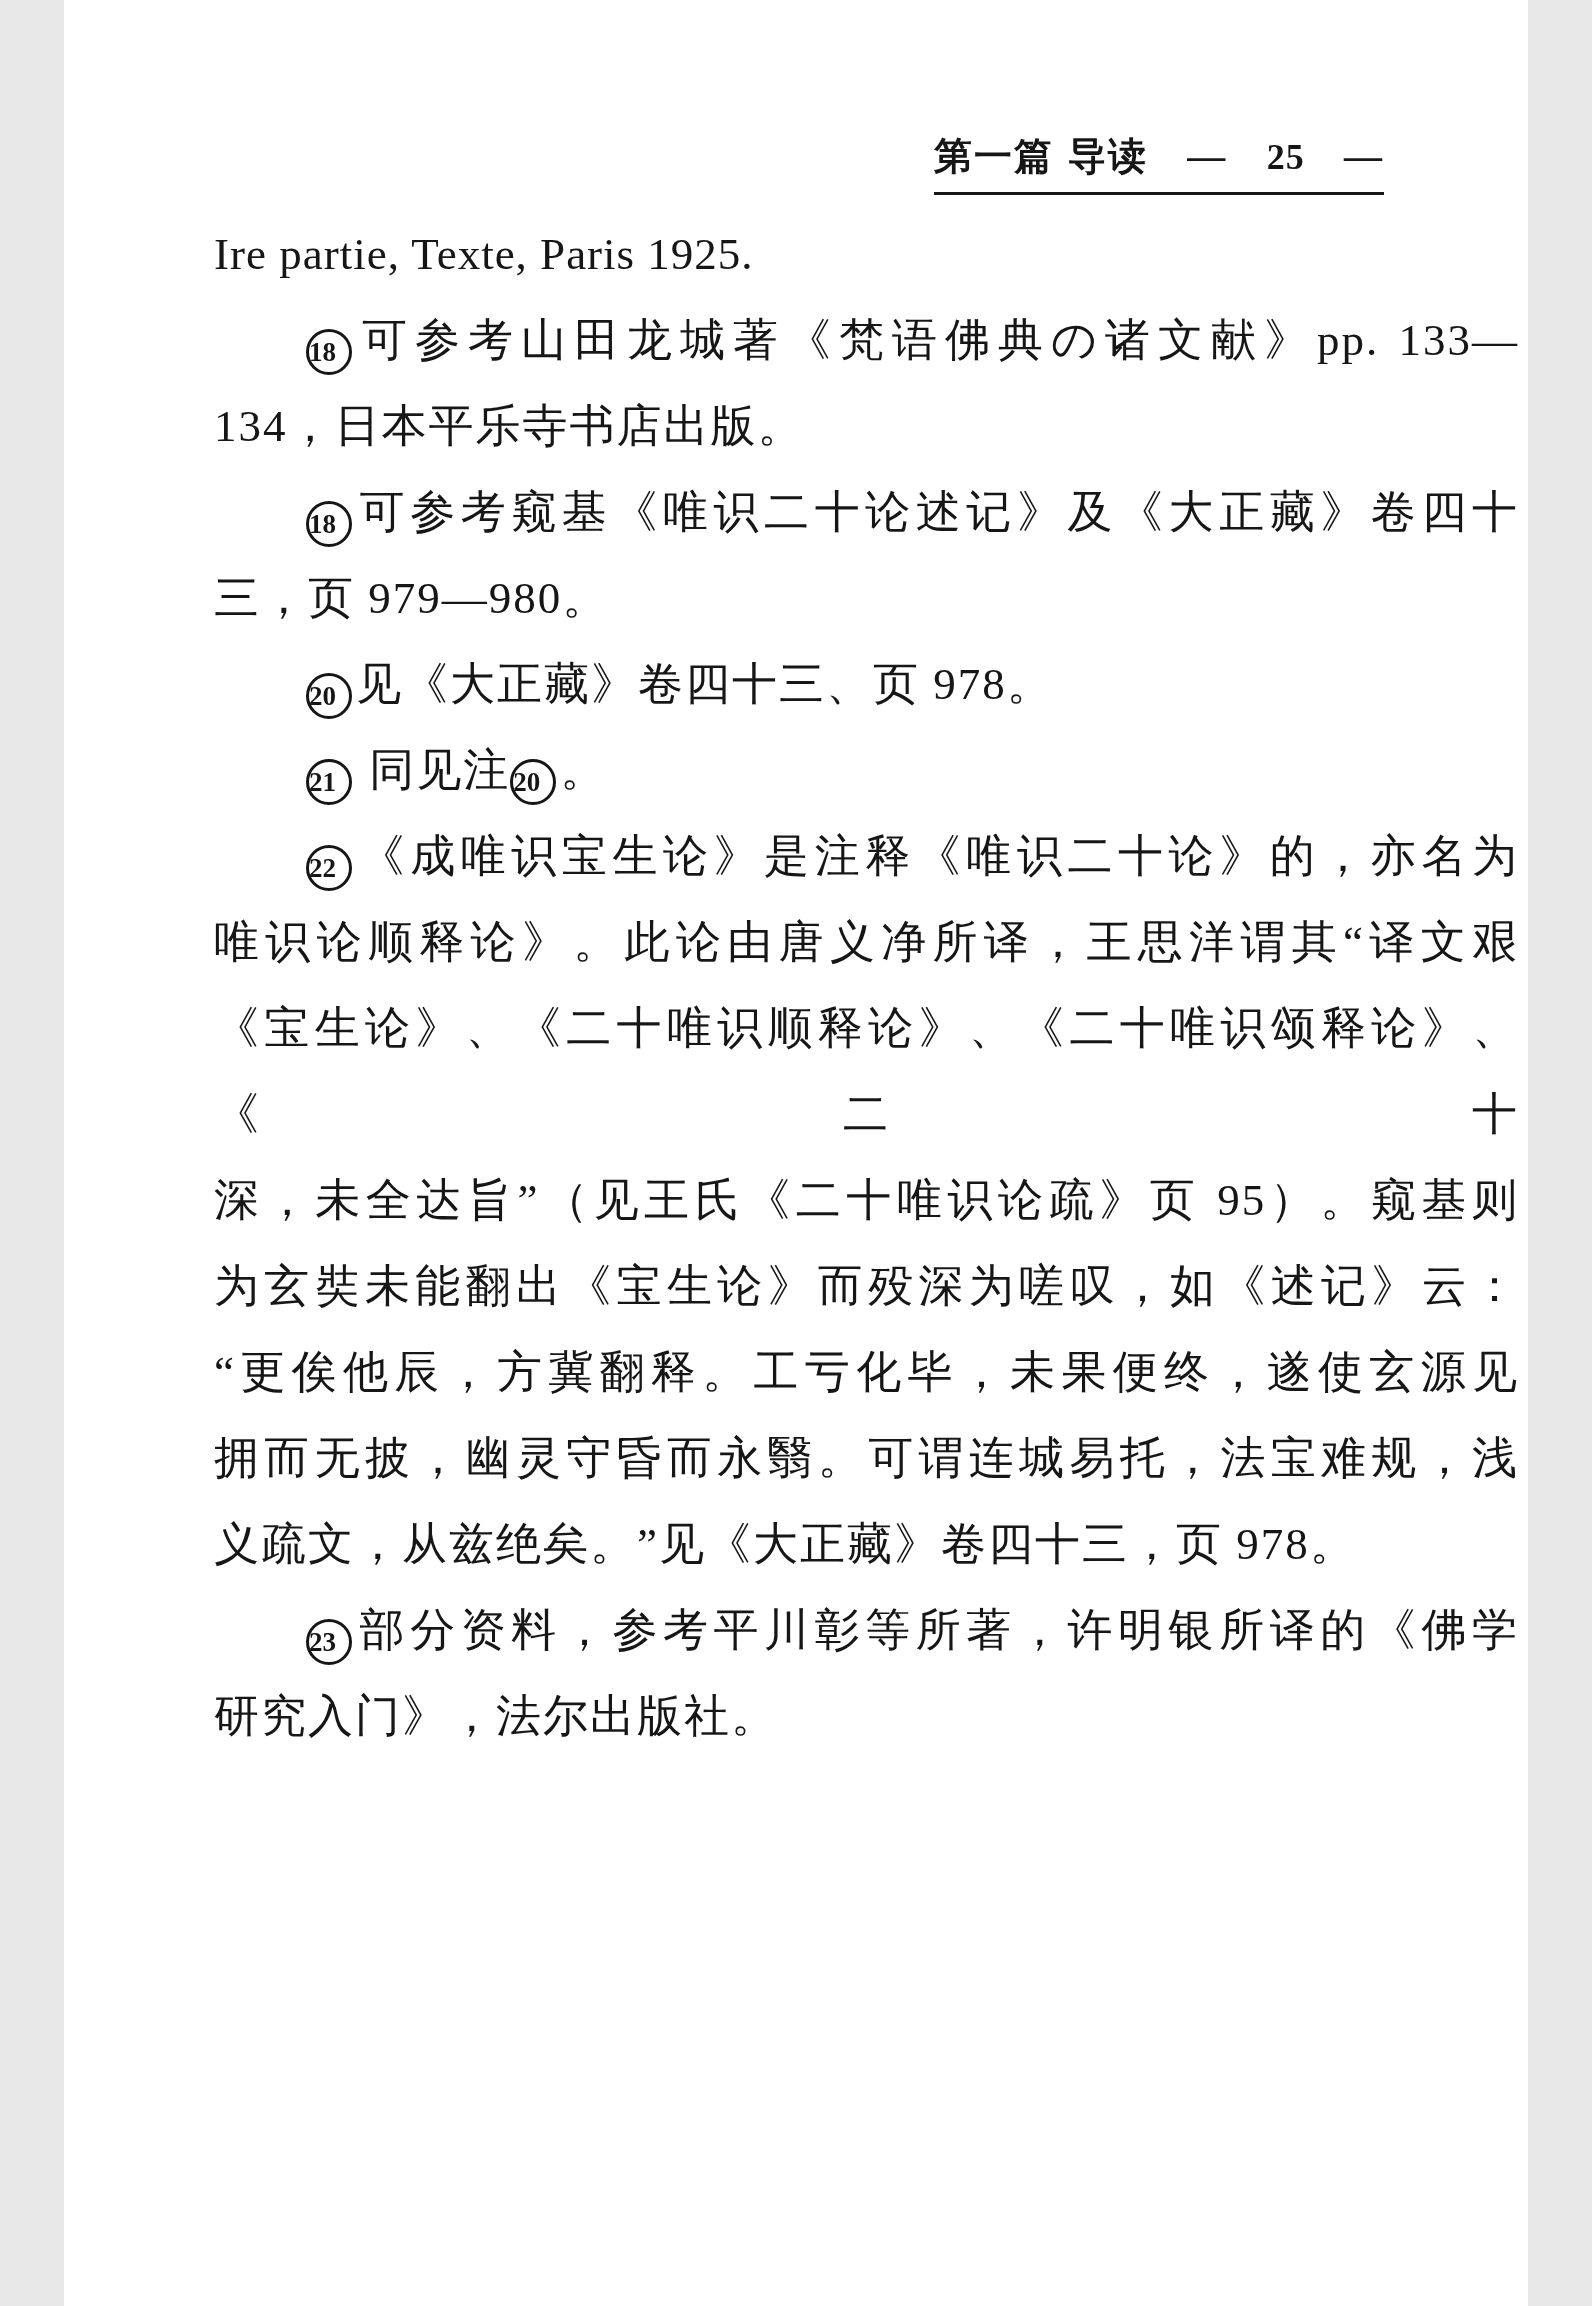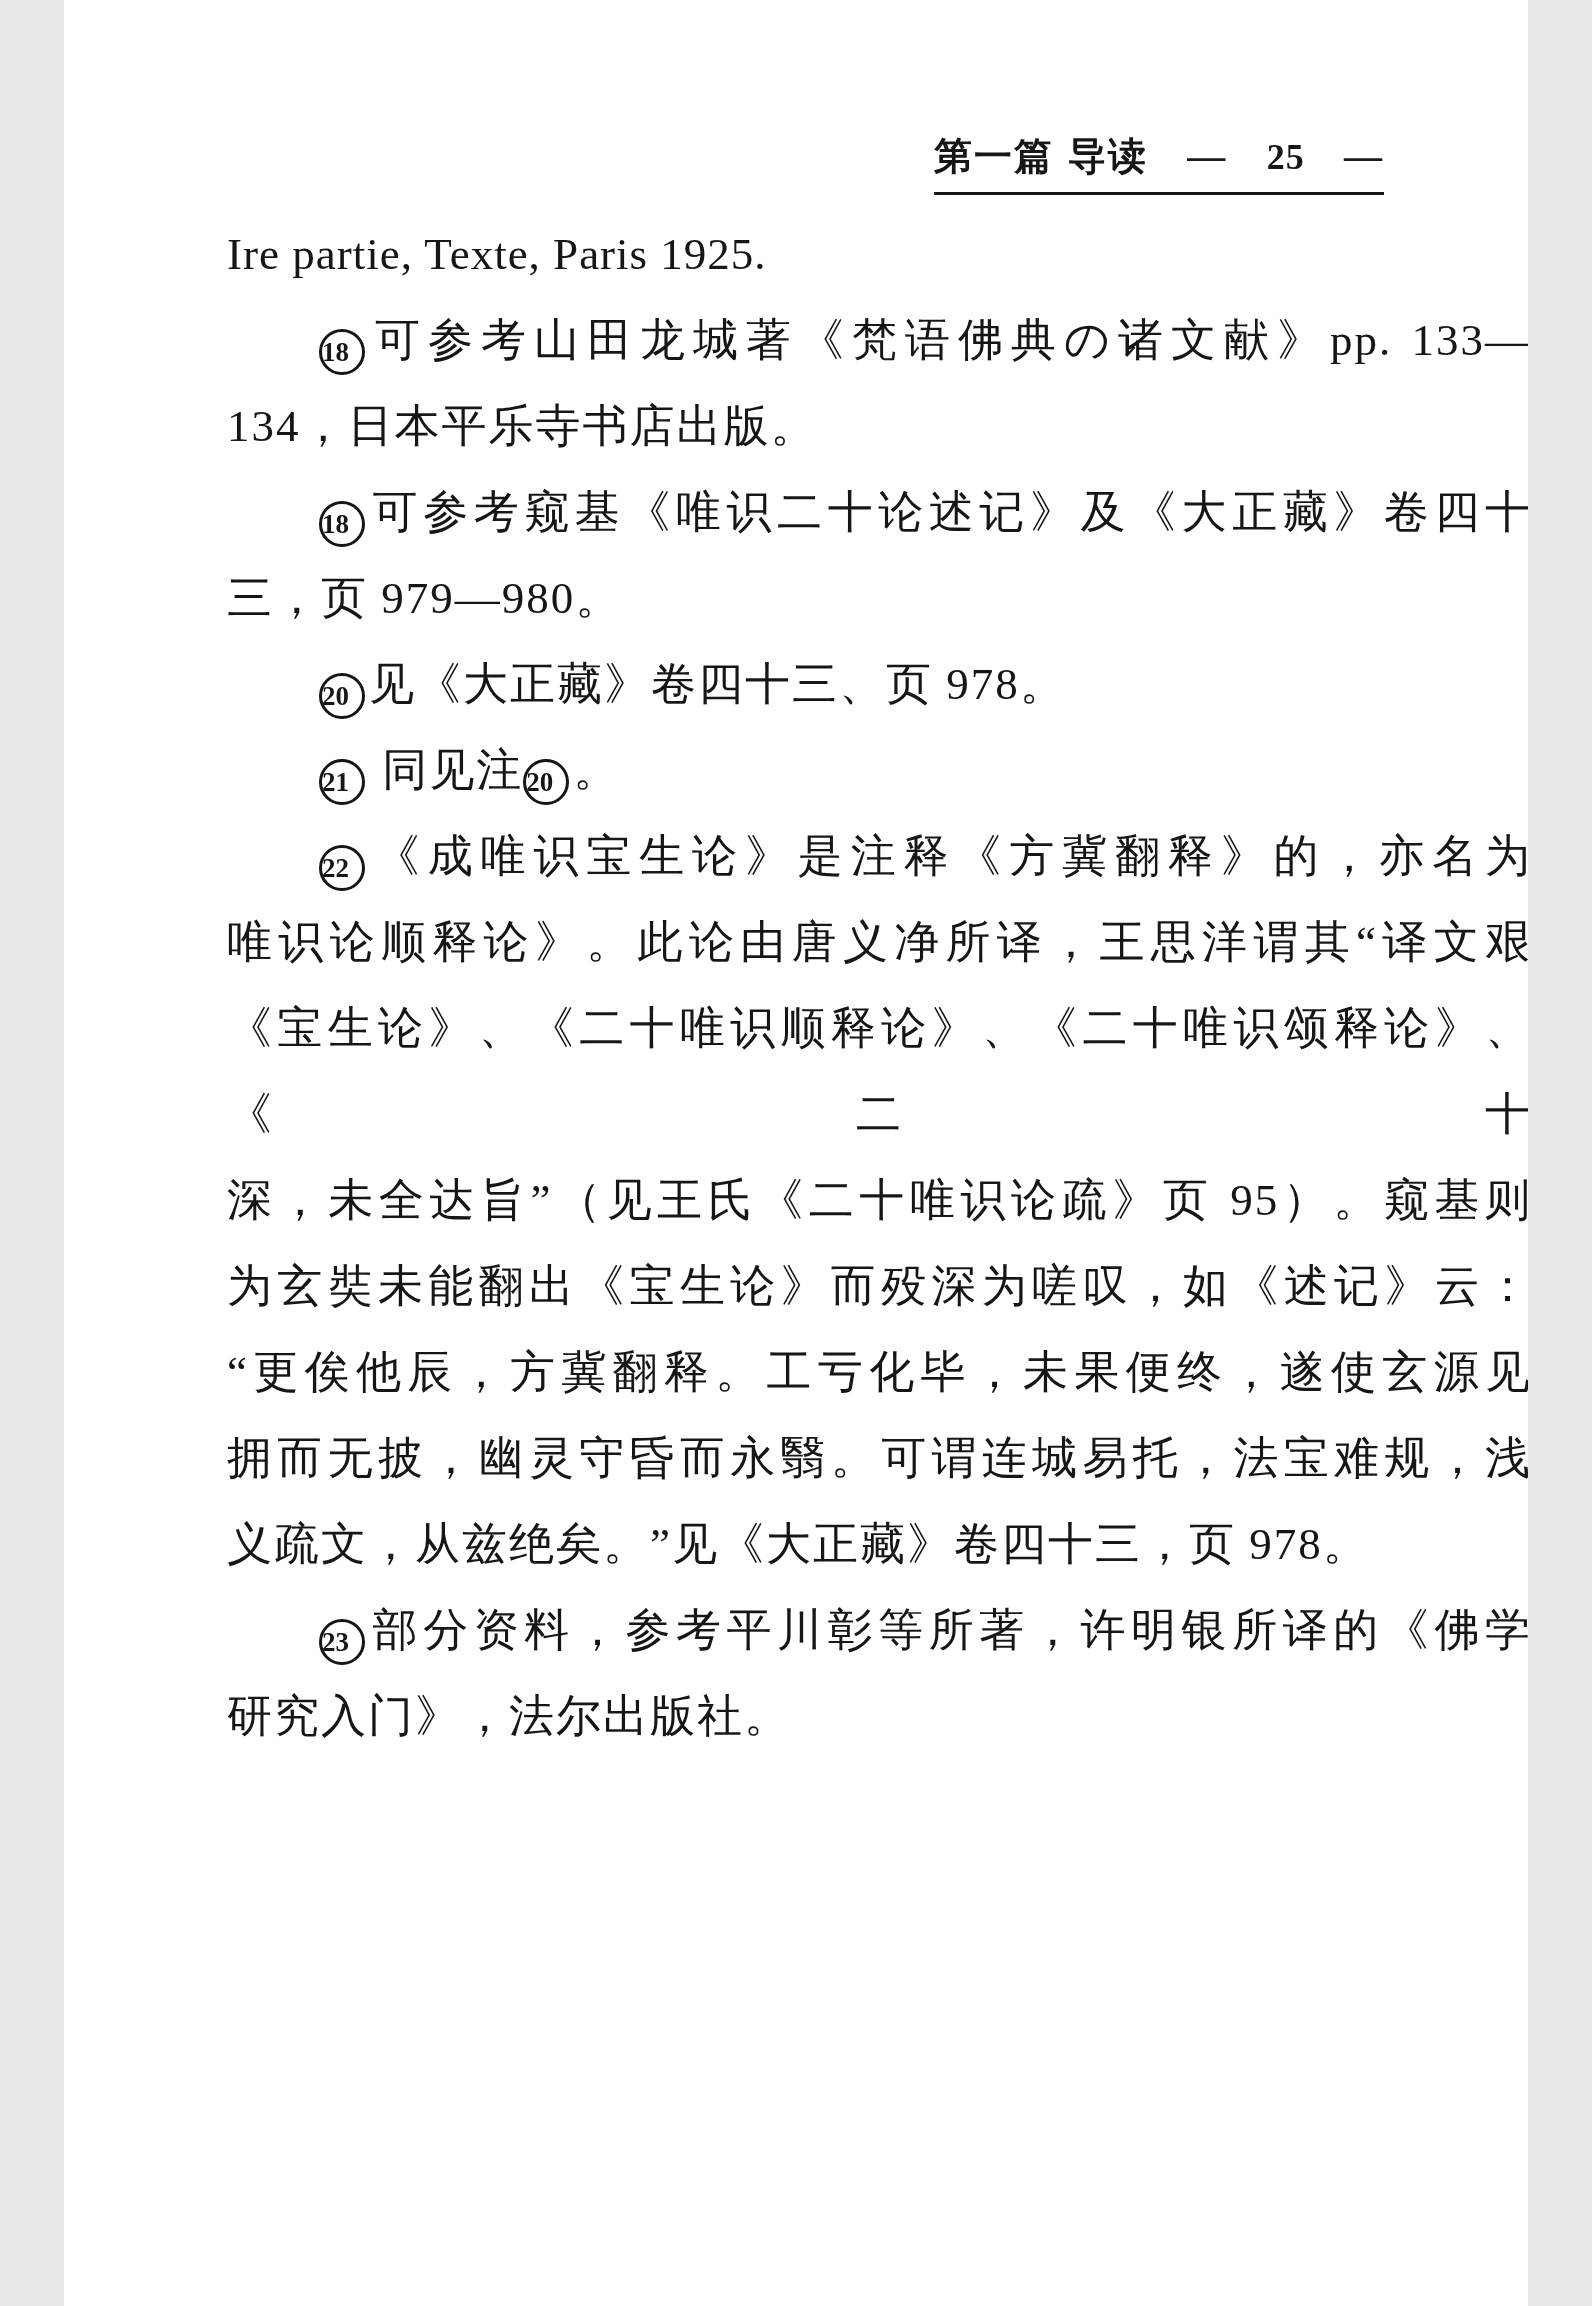--- a/index.html
+++ b/index.html
@@ -43,21 +43,21 @@
   }
   .header .page-num {
     font-size: 36px;
     letter-spacing: 1px;
     margin-top: 25px;
   }
   
   .body-text {
     position: absolute;
     top: 211px;
-    left: 163px;
+    left: 150px;
     width: 1305px;
     font-size: 45px;
     line-height: 86px;
     letter-spacing: 2px;
   }
   .line {
     white-space: nowrap;
     text-align: left;
     min-height: 86px;
   }
@@ -107,21 +107,21 @@
   </div>
 
   <div class="body-text">
       <div class="line latin"><span>Ire partie, Texte, Paris 1925.</span></div>
       <div class="line indent justify"><span class="note-circle">18</span><span>可参考山田龙城著《梵语佛典の诸文献》pp. 133—</span></div>
       <div class="line"><span>134，日本平乐寺书店出版。</span></div>
       <div class="line indent justify"><span class="note-circle">18</span><span>可参考窥基《唯识二十论述记》及《大正藏》卷四十</span></div>
       <div class="line"><span>三，页 979—980。</span></div>
       <div class="line indent"><span class="note-circle">20</span><span>见《大正藏》卷四十三、页 978。</span></div>
       <div class="line indent"><span class="note-circle">21</span><span> 同见注</span><span class="note-circle">20</span><span>。</span></div>
-      <div class="line indent justify"><span class="note-circle">22</span><span>《成唯识宝生论》是注释《方冀翻释》的，亦名为</span></div>
+      <div class="line indent justify"><span class="note-circle">22</span><span>《成唯识宝生论》是注释《唯识二十论》的，亦名为</span></div>
       <div class="line justify"><span>唯识论顺释论》。此论由唐义净所译，王思洋谓其“译文艰</span></div>
       <div class="line justify"><span>《宝生论》、《二十唯识顺释论》、《二十唯识颂释论》、《二十</span></div>
       <div class="line justify"><span>深，未全达旨”（见王氏《二十唯识论疏》页 95）。窥基则</span></div>
       <div class="line justify"><span>为玄奘未能翻出《宝生论》而殁深为嗟叹，如《述记》云：</span></div>
       <div class="line justify"><span>“更俟他辰，方冀翻释。工亏化毕，未果便终，遂使玄源见</span></div>
       <div class="line justify"><span>拥而无披，幽灵守昏而永翳。可谓连城易托，法宝难规，浅</span></div>
       <div class="line"><span>义疏文，从兹绝矣。”见《大正藏》卷四十三，页 978。</span></div>
       <div class="line indent justify"><span class="note-circle">23</span><span>部分资料，参考平川彰等所著，许明银所译的《佛学</span></div>
       <div class="line"><span>研究入门》，法尔出版社。</span></div>
     </div>

